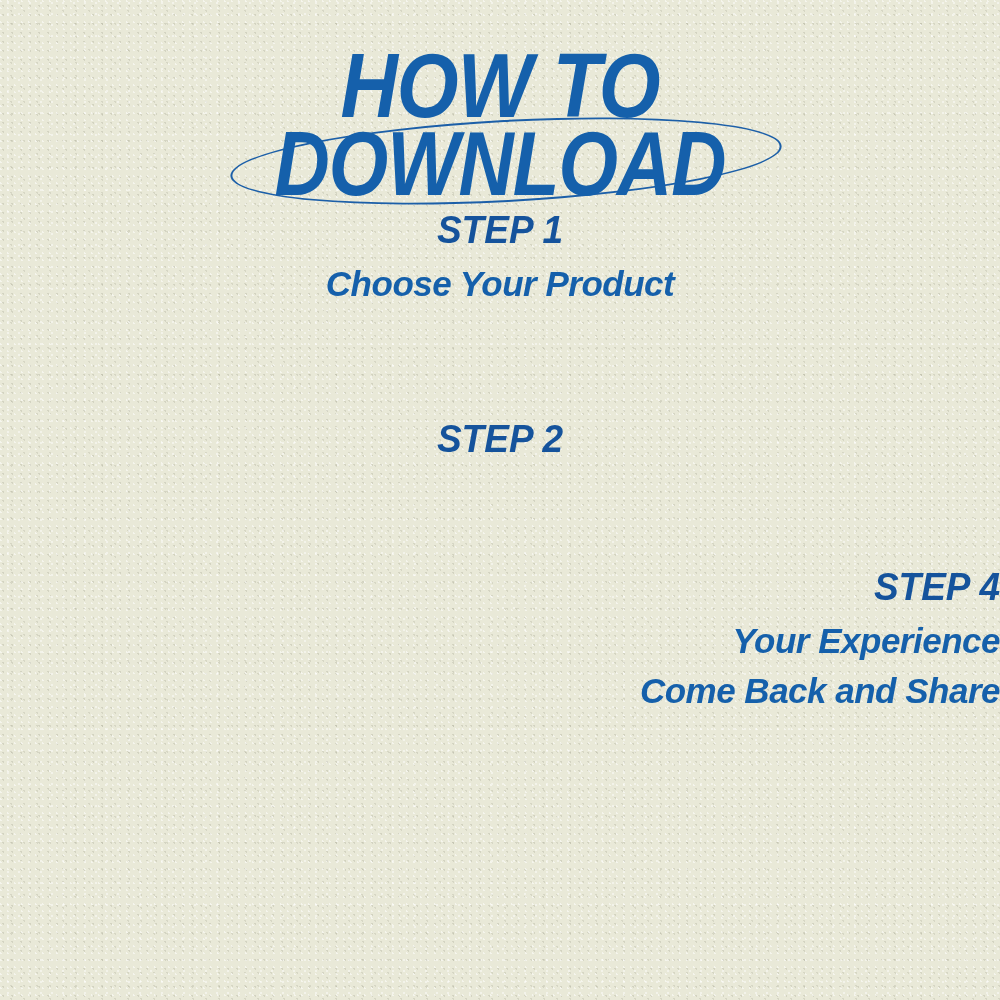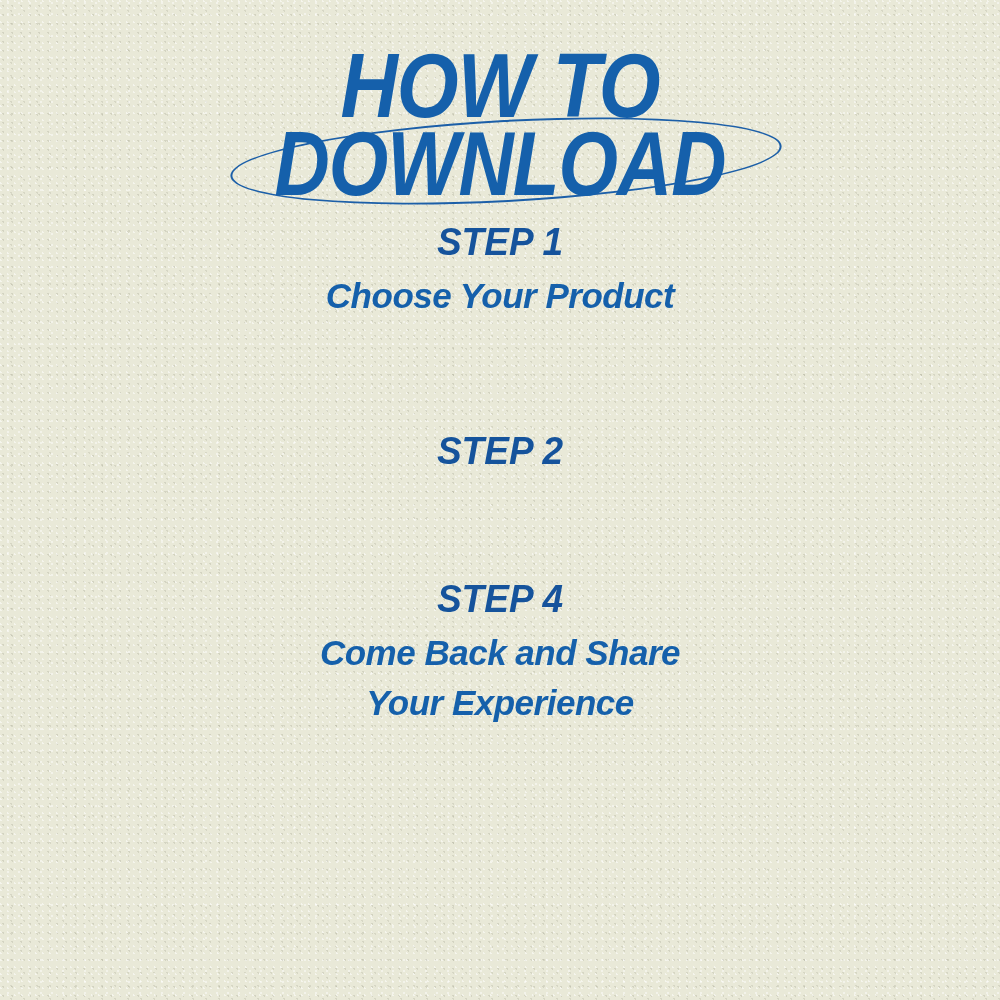--- a/index.html
+++ b/index.html
@@ -80,24 +80,24 @@
   .steps {
     position: absolute;
     left: 0;
     top: 210px;
     width: 1000px;
   }
   .step {
     width: 1000px;
     text-align: center;
   }
-  .step-1 { margin-top: 12px;   }
+  .step-1 { margin-top: 0;   }
   .step-2 { margin-top: 110px; }
   .step-3 { margin-top: 108px; }
-  .step-4 { margin-top: 108px; }
+  .step-4 { margin-top: 108px; text-align: right; }
 
   .step-heading {
     color: #15539c;
     font-family: "Liberation Sans", sans-serif;
     font-weight: 700;
     font-style: italic;
     font-size: 37px;
     letter-spacing: 0px;
     line-height: 1.08;
     transform: scaleY(1.06);
@@ -140,19 +140,19 @@
     </div>
 
     <div class="step step-2">
       <div class="step-heading">STEP 2</div>
     </div>
 
 
     <div class="step step-4">
       <div class="step-heading">STEP 4</div>
       <div class="step-title">
+        <span class="line">Your Experience</span>
         <span class="line">Come Back and Share</span>
-        <span class="line">Your Experience</span>
       </div>
     </div>
 
   </div>
 </div>
 
 </body></html>

